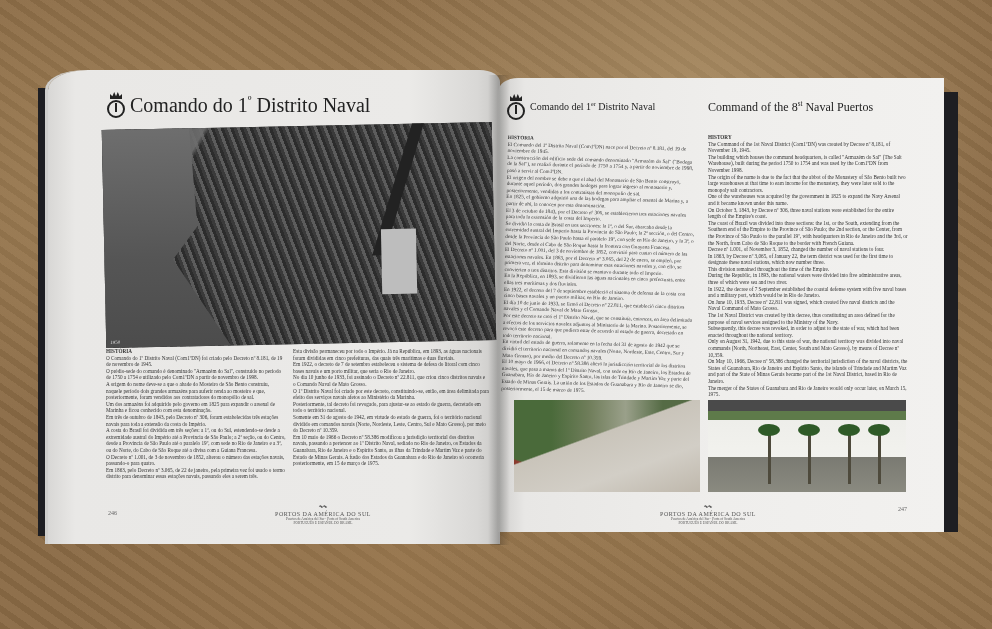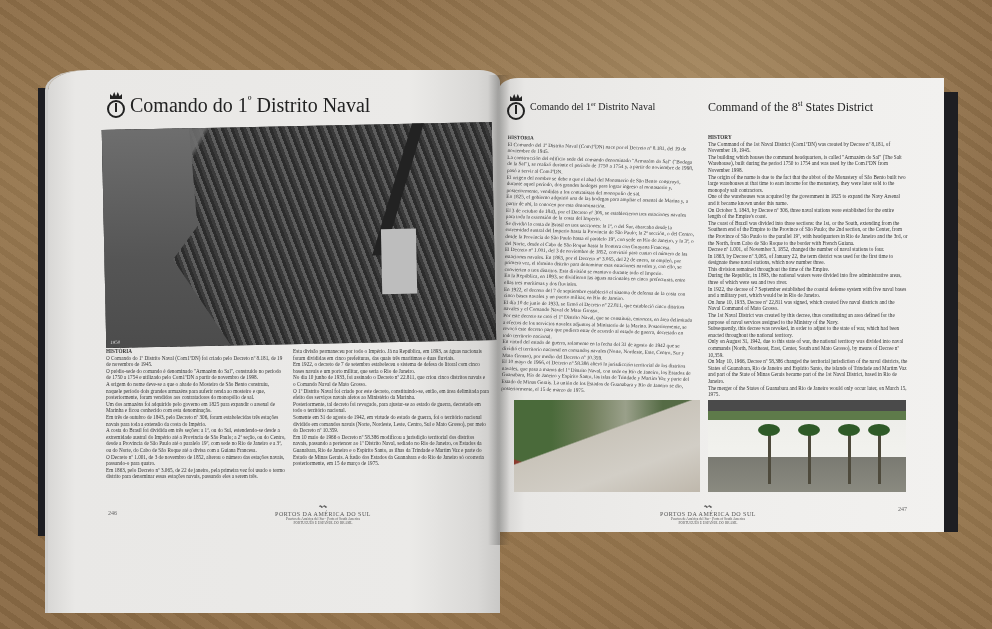--- a/index.html
+++ b/index.html
@@ -12,21 +12,21 @@
       radial-gradient(ellipse at 40% 90%, rgba(170,135,90,0.4), transparent 40%),
       repeating-linear-gradient(35deg, rgba(0,0,0,0.05) 0 6px, rgba(255,255,255,0.04) 6px 14px),
       #8a6a45;
     font-family: "Liberation Serif", serif;
   }
   .cover-left { position:absolute; left:38px; top:88px; width:30px; height:448px; background:#1e1e22; }
   .cover-right { position:absolute; left:938px; top:92px; width:20px; height:440px; background:#1e1e22; }
   .cover-right .edge { position:absolute; left:0; top:0; width:6px; height:100%; background:#6b6b70; }
   .page { position:absolute; background:#eceae7; overflow:hidden; }
   .page.left {
-    left:48px; top:70px; width:452px; height:543px;
+    left:48px; top:70px; width:452px; height:474px;
     border-radius: 40px 20px 0 0 / 20px 12px 0 0;
     background: linear-gradient(90deg, #d8d7d5 0%, #e9e8e6 6%, #ebeae8 80%, #d9d8d6 95%, #c9c8c6 100%);
     box-shadow: -3px 0 0 #cfcecc;
   }
   .page.right {
     left:498px; top:78px; width:446px; height:454px;
     border-radius: 20px 0 0 0 / 14px 0 0 0;
     background: linear-gradient(90deg, #cfcecc 0%, #e8e7e5 6%, #efeeec 50%, #f2f1ef 100%);
   }
   .header { position:absolute; display:flex; align-items:center; gap:4px; color:#222; }
@@ -141,21 +141,21 @@
 <div class="page right">
   <div class="header pt">
     <div class="emblem">
       <div class="crown"></div>
         <div class="ring"></div>
         <div class="anchor"></div>
     </div>
     <span><span>Comando del 1</span><sup>er</sup><span> Distrito Naval</span></span>
   </div>
   <div class="header en">
-    <span><span>Command of the 8</span><sup>st</sup><span> States District</span></span>
+    <span><span>Command of the 8</span><sup>st</sup><span> Naval Puertos</span></span>
   </div>
 
   <div class="text-block col-pt">
     <span class="heading">HISTORIA</span>
     <p>El Comando del 1º Distrito Naval (Com1ºDN) nace por el Decreto nº 8.181, del 19 de noviembre de 1945.</p>
     <p>La construcción del edificio sede del comando denominado "Armazém do Sal" ("Bodega de la Sal"), se realizó durante el período de 1750 a 1754 y, a partir de noviembre de 1998, pasó a servir al Com1ºDN.</p>
     <p>El origen del nombre se debe a que el abad del Monasterio de São Bento construyó, durante aquel período, dos grandes bodegas para lograr ingreso al monasterio y, posteriormente, vendidas a los contratistas del monopolio de sal.</p>
     <p>En 1825, el gobierno adquirió una de las bodegas para ampliar el arsenal de Marina y, a partir de ahí, la conocen por esta denominación.</p>
     <p>El 3 de octubre de 1843, por el Decreto nº 306, se establecieron tres estaciones navales para toda la extensión de la costa del Imperio.</p>
     <p>Se dividió la costa de Brasil en tres secciones: la 1ª, o del Sur, abarcaba desde la extremidad austral del Imperio hasta la Provincia de São Paulo; la 2ª sección, o del Centro, desde la Provincia de São Paulo hasta el paralelo 19º, con sede en Río de Janeiro, y la 3ª, o del Norte, desde el Cabo de São Roque hasta la frontera con Guayana Francesa.</p>

